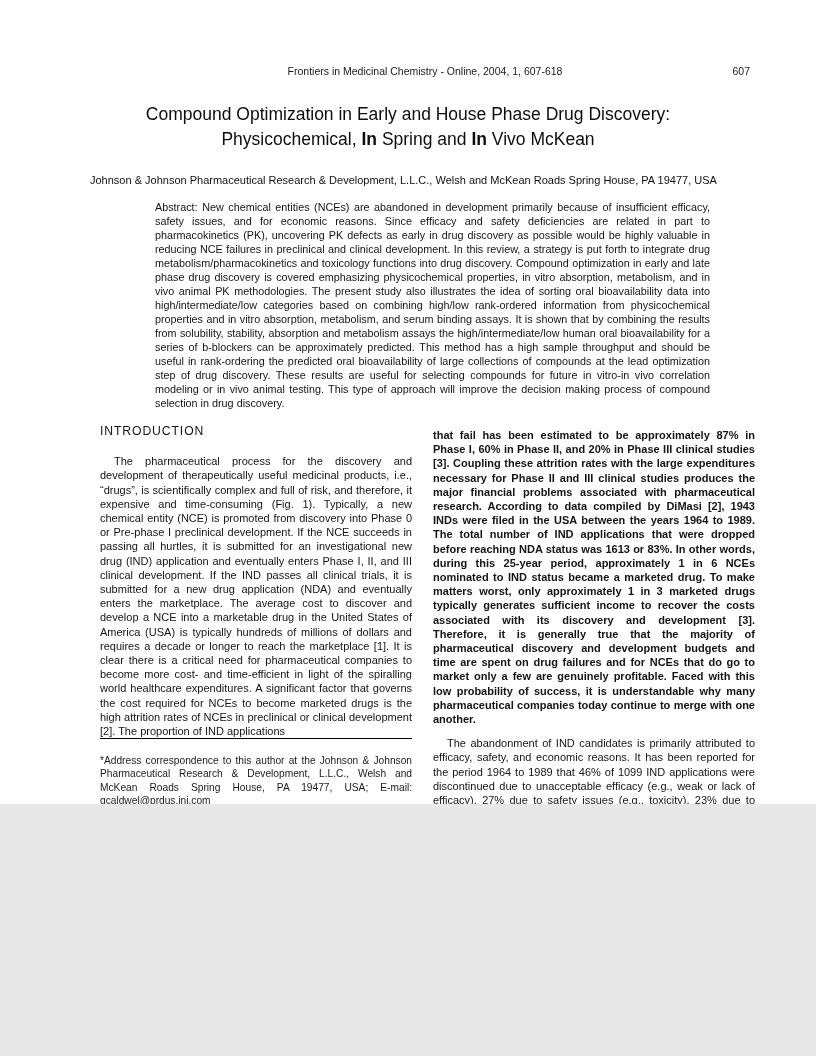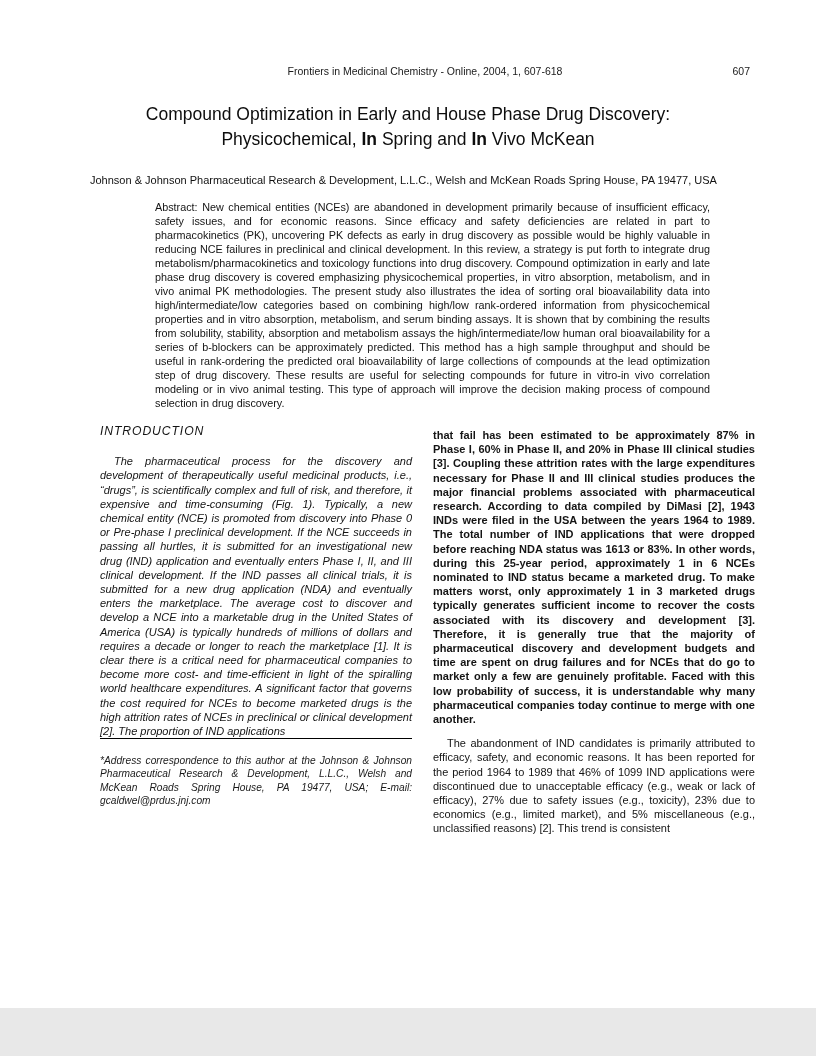--- a/index.html
+++ b/index.html
@@ -3,21 +3,21 @@
 <meta charset="utf-8">
 <style>
   html, body {
     margin: 0;
     padding: 0;
     background: #e8e8e8;
   }
   .page {
     position: relative;
     width: 816px;
-    height: 1008px;
+    height: 804px;
     margin: 0 auto;
     background: #ffffff;
     color: #111111;
     font-family: "Liberation Sans", sans-serif;
     overflow: hidden;
   }
   .journal-row {
     position: relative;
     margin: 64px 66px 0 100px;
     text-align: center;
@@ -74,21 +74,20 @@
     font-size: 11px;
     line-height: 14.2px;
     text-align: justify;
     color: #141414;
   }
   .col-left {
     flex: 0 0 312px;
     width: 312px;
     display: flex;
     flex-direction: column;
-    font-style: italic;
   }
   .col-right {
     flex: 1 1 auto;
   }
   .section-heading {
     font-size: 12.2px;
     letter-spacing: 0.9px;
     font-weight: 400;
     margin: 4px 0 0 0;
     text-align: left;

